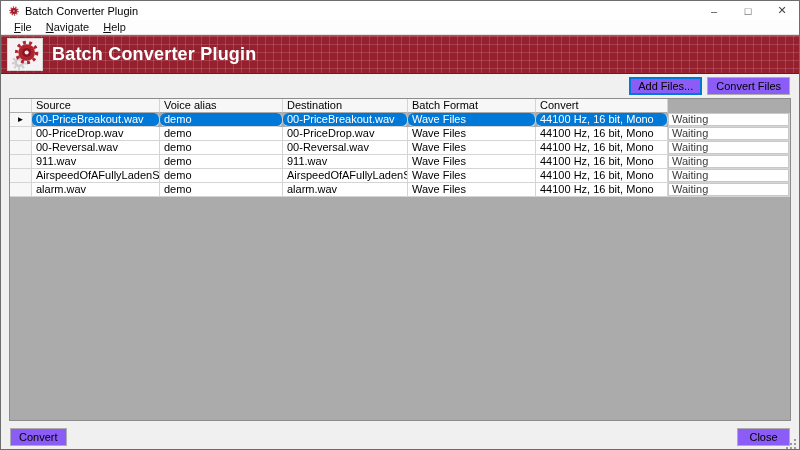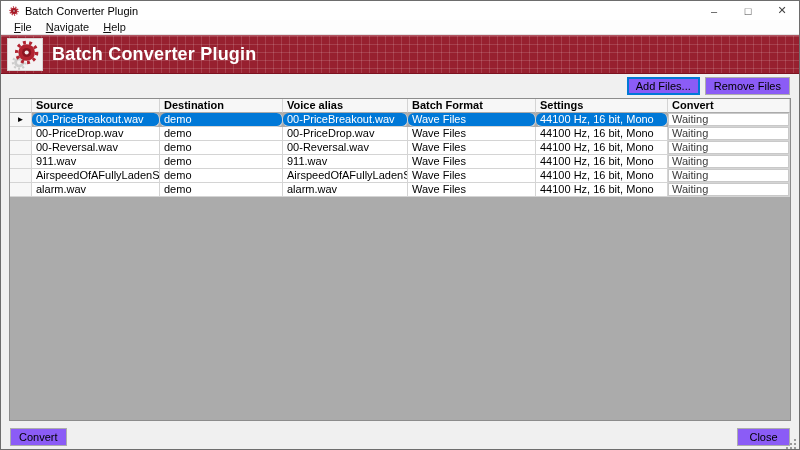--- a/index.html
+++ b/index.html
@@ -52,21 +52,21 @@
   .grid {
     width:100%; height:323px; background:#ababab; border:1px solid #8c8c8c;
     overflow:hidden; font-size:11px;
   }
   .grid-row {
     display:grid; grid-template-columns:22px 128px 123px 125px 128px 132px 1fr;
     height:14px; line-height:13px;
   }
   .grid-header .cell {
     background:#f7f7f7; border-right:1px solid #d4d4d4; border-bottom:1px solid #ababab;
-    padding:0 4px; white-space:nowrap; overflow:hidden; color:#000;font-weight:bold;
+    padding:0 4px; white-space:nowrap; overflow:hidden; color:#000;
   }
   .grid-header .rowhdr { background:#f7f7f7; border-right:1px solid #d4d4d4; border-bottom:1px solid #ababab; }
   .data-row .cell {
     background:#ffffff; border-right:1px solid #d4d4d4; border-bottom:1px solid #d4d4d4;
     padding:0 4px; white-space:nowrap; overflow:hidden; text-overflow:clip; color:#000;
   }
   .data-row .rowhdr {
     background:#f7f7f7; border-right:1px solid #d4d4d4; border-bottom:1px solid #d4d4d4;
     display:flex; align-items:center; justify-content:center; font-size:8px; color:#000;
   }
@@ -125,33 +125,32 @@
         <circle cx="20" cy="15" r="12" fill="none" stroke="#b22330" stroke-width="4" stroke-dasharray="3.4 4.0"></circle>
         <circle cx="20" cy="15" r="5.5" fill="#8c1420"></circle>
         <circle cx="20" cy="15" r="2.5" fill="#f2e9e9"></circle>
       </svg>
     </div>
     <div class="banner-title">Batch Converter Plugin</div>
   </div>
 
   <div class="toolbar">
     <button class="btn focused">Add Files...</button>
-    <button class="btn">Remove Files</button>
+    <button class="btn">Convert Files</button>
   </div>
 
   <div class="grid-wrap">
     <div class="grid">
 
       <div class="grid-row grid-header">
         <div class="rowhdr"></div>
         <div class="cell">Source</div>
+        <div class="cell">Voice alias</div>
         <div class="cell">Destination</div>
-        <div class="cell">Voice alias</div>
         <div class="cell">Batch Format</div>
-        <div class="cell">Settings</div>
         <div class="cell">Convert</div>
       </div>
 
       <div class="grid-row data-row selected">
         <div class="rowhdr">►</div>
         <div class="cell sel">00-PriceBreakout.wav</div>
         <div class="cell sel">demo</div>
         <div class="cell sel">00-PriceBreakout.wav</div>
         <div class="cell sel">Wave Files</div>
         <div class="cell sel">44100 Hz, 16 bit, Mono</div>

